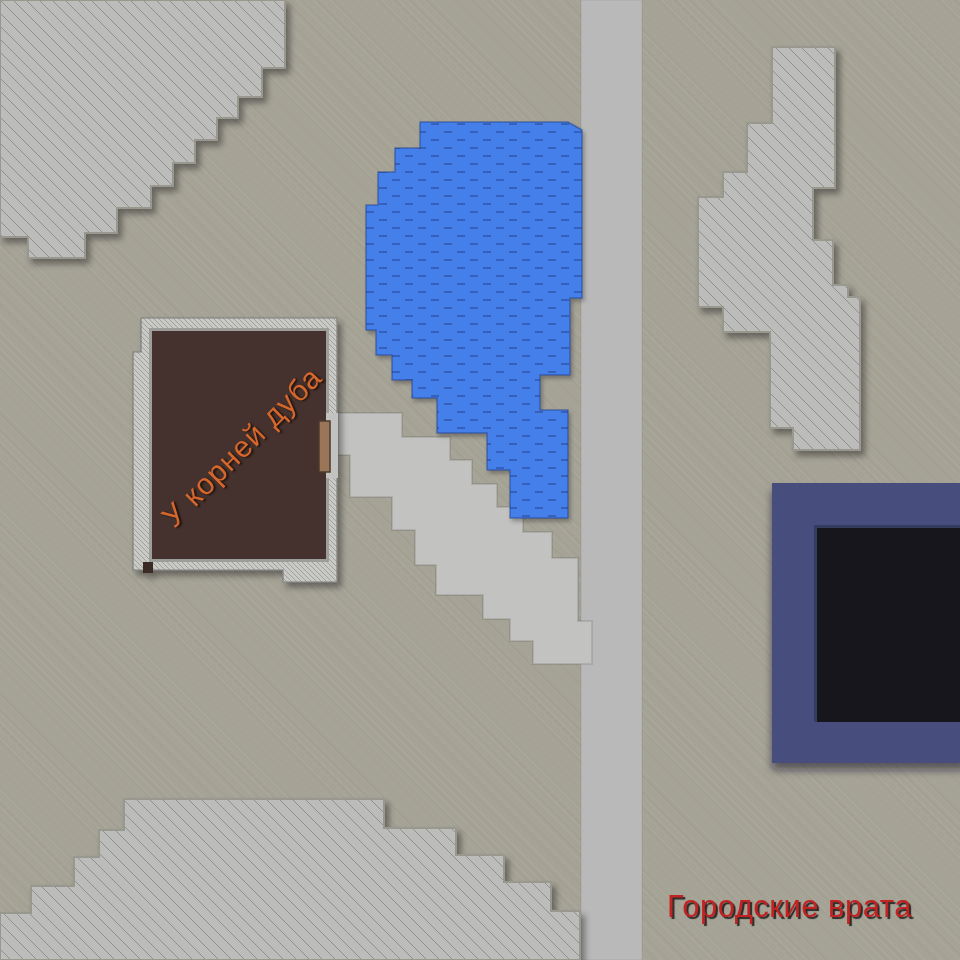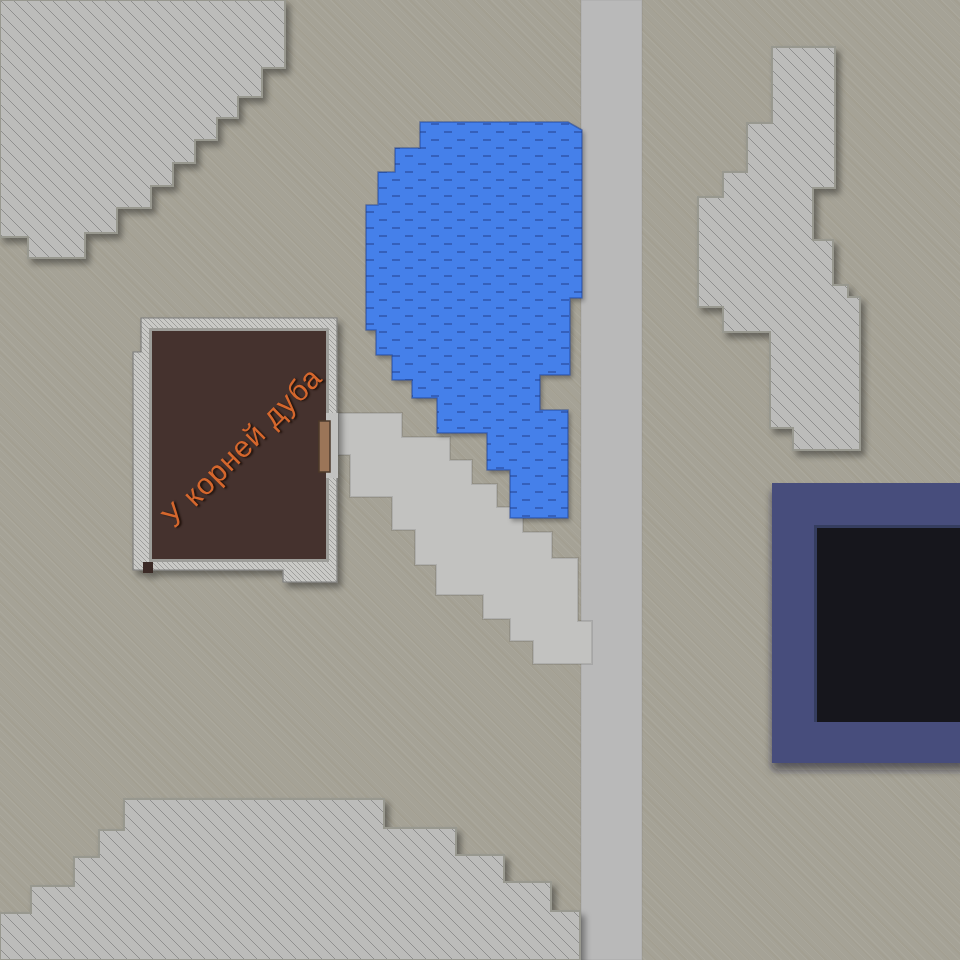--- a/index.html
+++ b/index.html
@@ -105,13 +105,14 @@
 
     <g filter="url(#fShadowBig)">
       <rect x="772" y="483" width="195" height="280" fill="#464d7b"></rect>
       <rect x="814" y="525" width="153" height="197" fill="#12151f"></rect>
       <rect x="814" y="525" width="153" height="3" fill="#363c5e"></rect>
       <rect x="814" y="525" width="3" height="197" fill="#363c5e"></rect>
     </g>
   </svg>
 
   <div class="label label-building" style="color: rgb(213, 103, 45);">У корней дуба</div>
+  <div class="label label-gate" style="color: rgb(195, 34, 34);">Городские врата</div>
 </div>
 
 </body></html>

